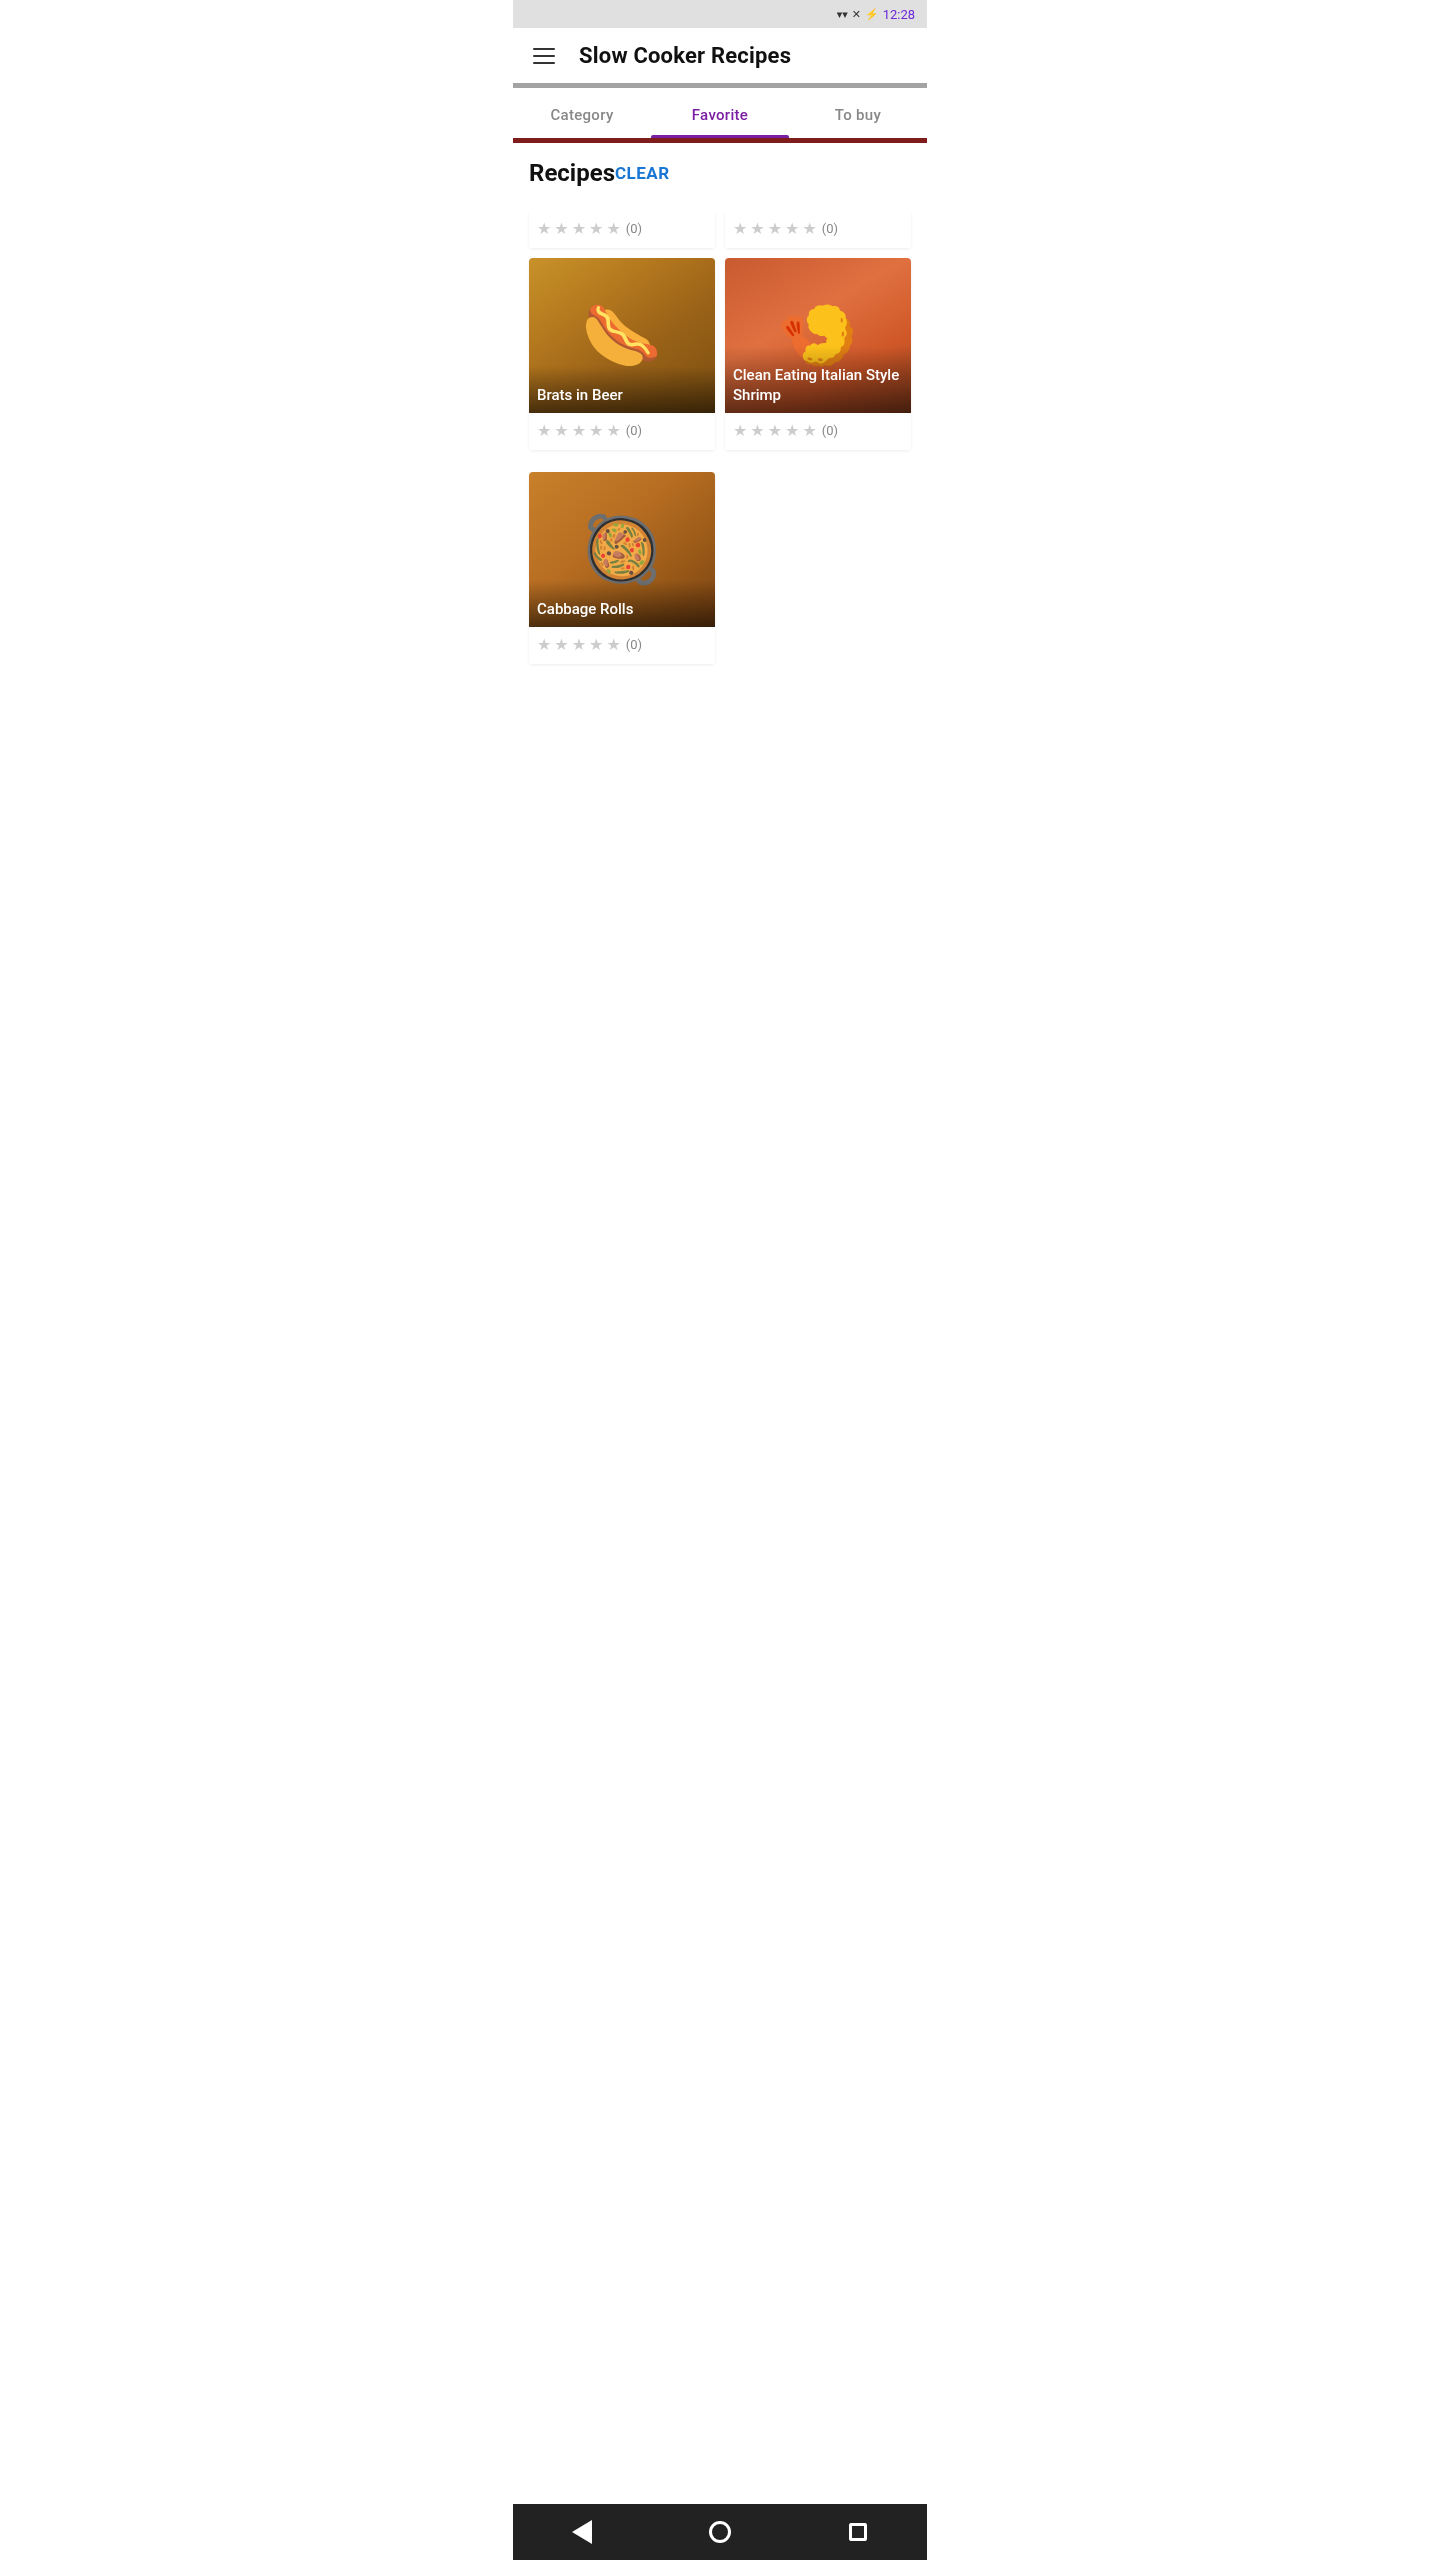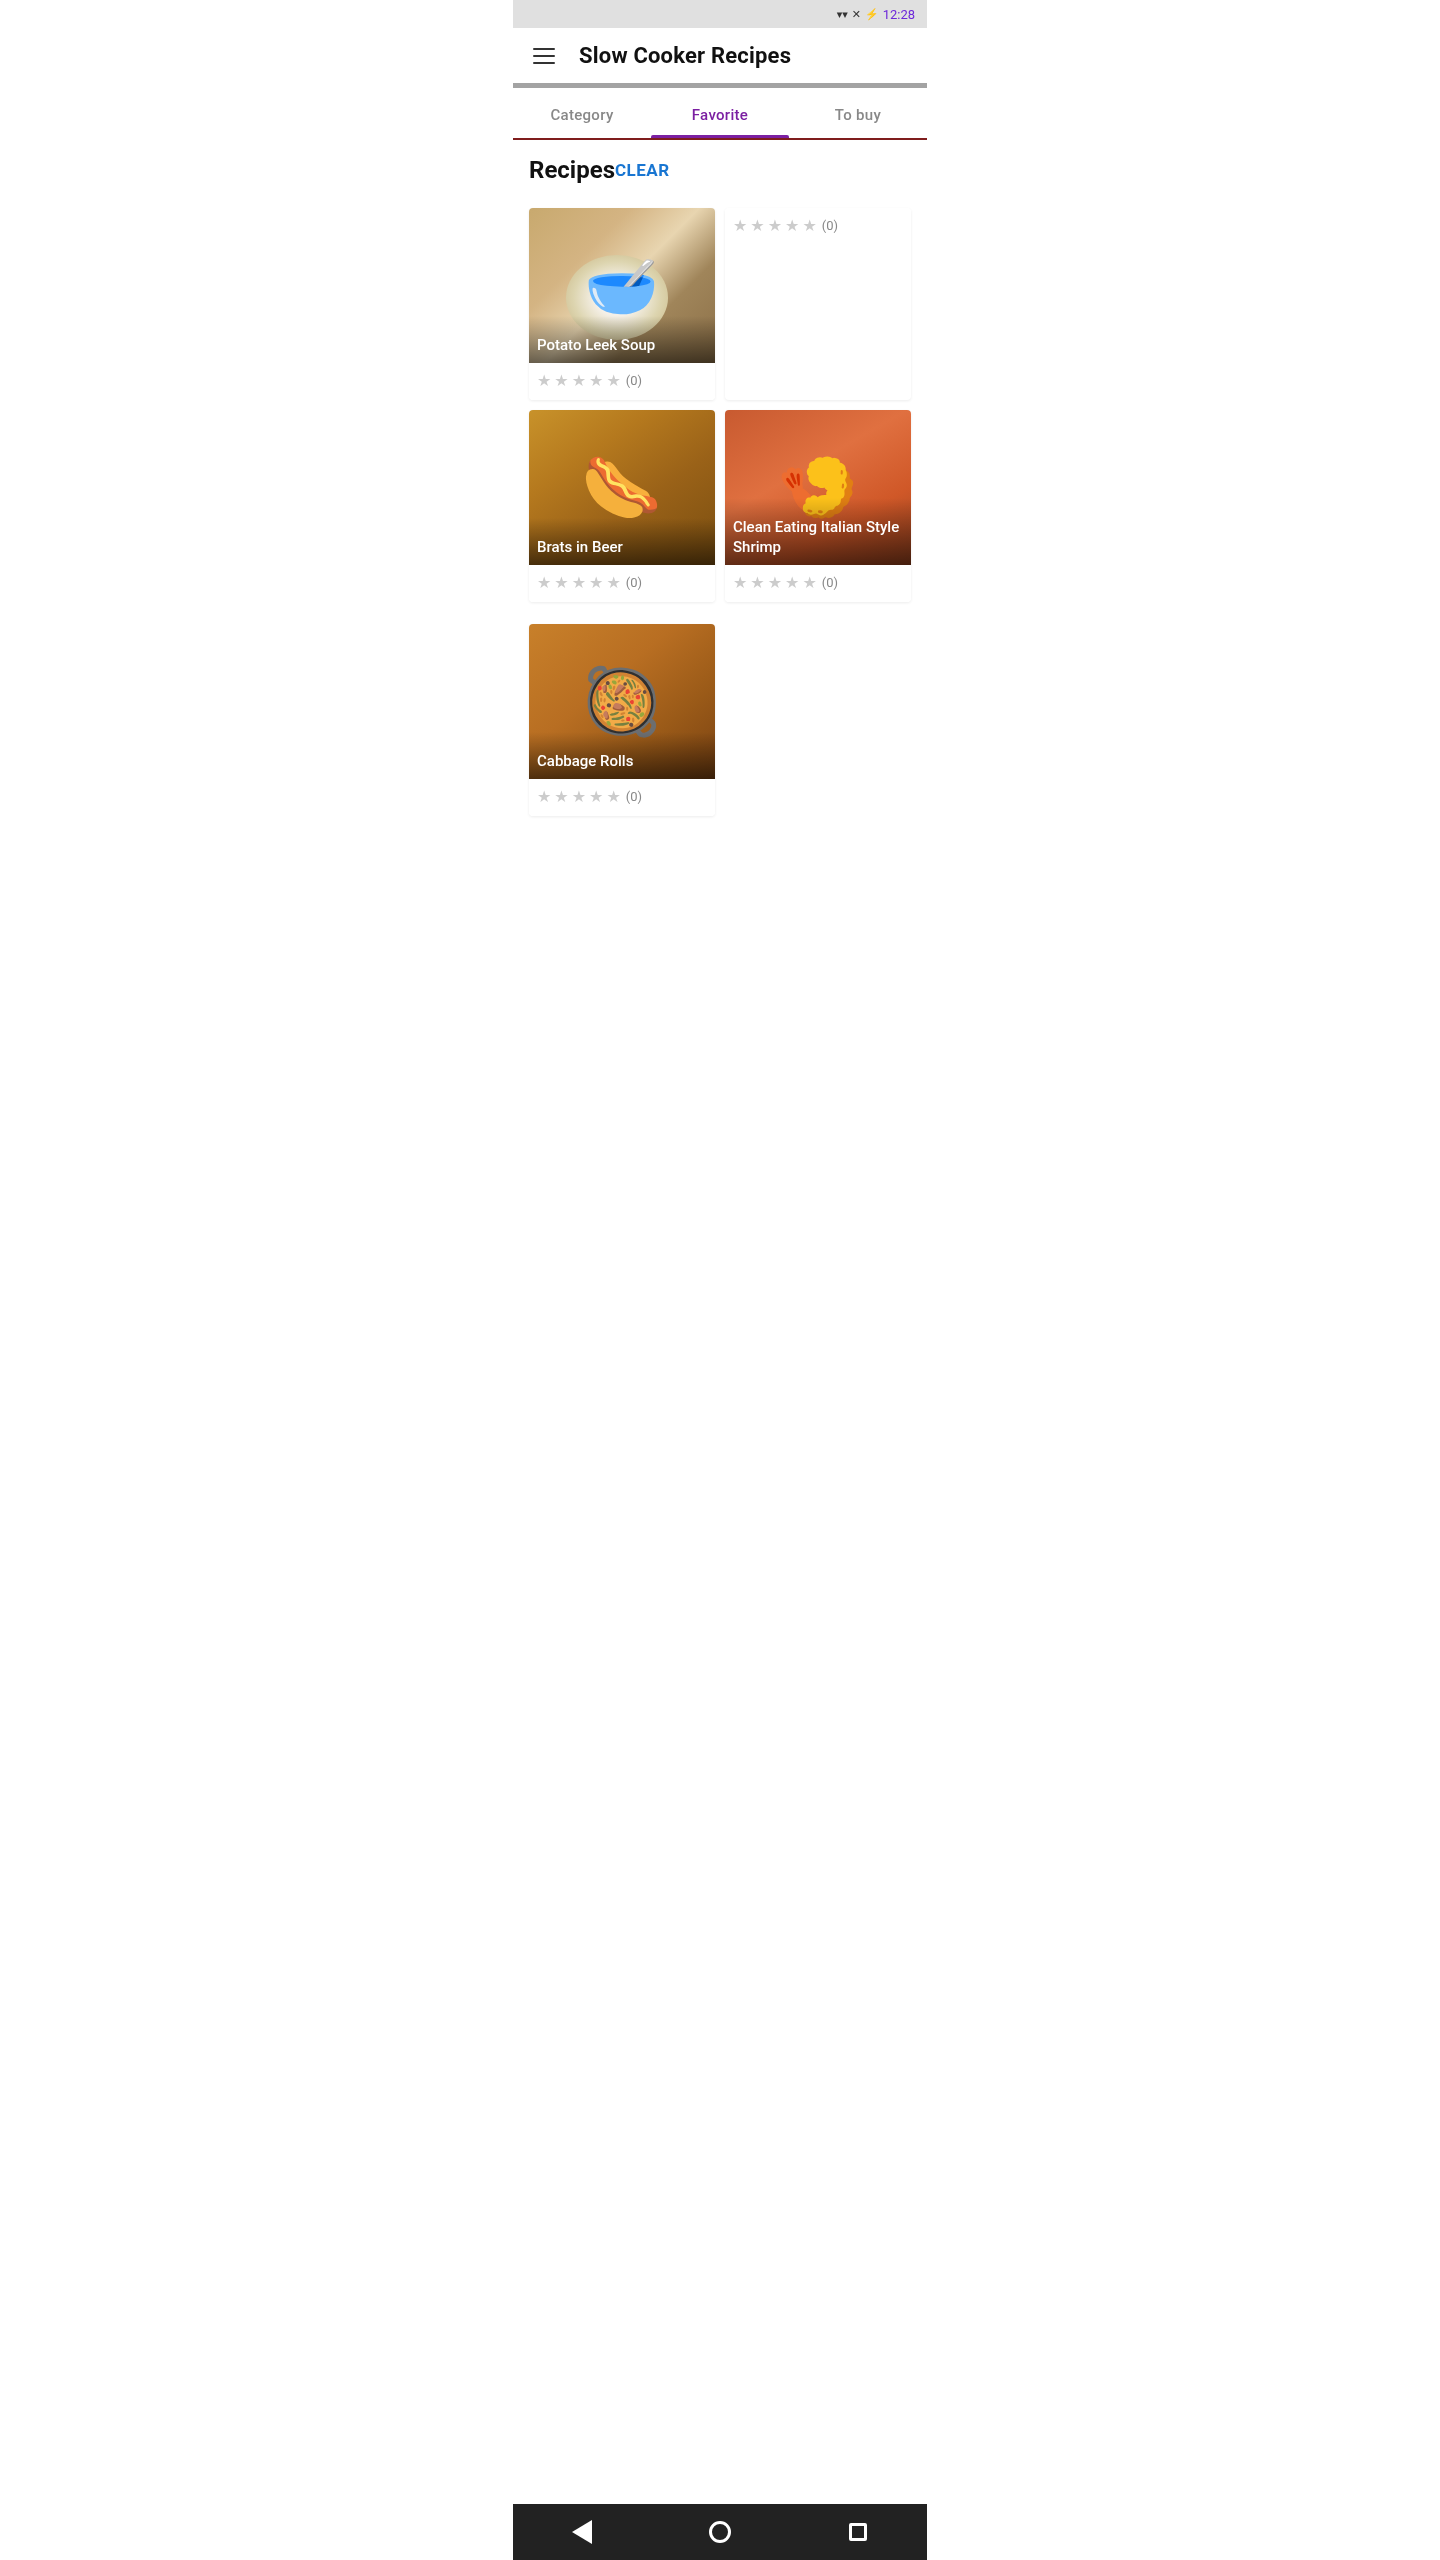--- a/index.html
+++ b/index.html
@@ -73,21 +73,21 @@
     .app-title {
       font-size: 22px;
       font-weight: 700;
       color: #111;
       letter-spacing: 0.2px;
     }
 
     
     .tab-bar {
       display: flex;
-      border-bottom: 2px solid #7f1d1d;
+      border-bottom: 5px solid #7f1d1d;
       background: #fff;
     }
 
     .tab-item {
       flex: 1;
       text-align: center;
       padding: 18px 0 14px;
       font-size: 15px;
       font-weight: 500;
       color: #888;
@@ -349,24 +349,20 @@
 <div class="content">
 
   <div class="recipes-header">
     <span class="recipes-title">Recipes</span>
     <span class="clear-btn">CLEAR</span>
   </div>
 
   <div class="recipe-grid">
 
     <div class="recipe-card">
-      <div class="recipe-image-wrapper">
-        <div class="food-potato-leek" style="width:100%;height:100%;position:relative;"></div>
-        <div class="recipe-name-overlay">Potato Leek Soup</div>
-      </div>
       <div class="recipe-rating">
         <span class="star-icon">★</span>
         <span class="star-icon">★</span>
         <span class="star-icon">★</span>
         <span class="star-icon">★</span>
         <span class="star-icon">★</span>
         <span class="rating-count">(0)</span>
       </div>
     </div>
 

